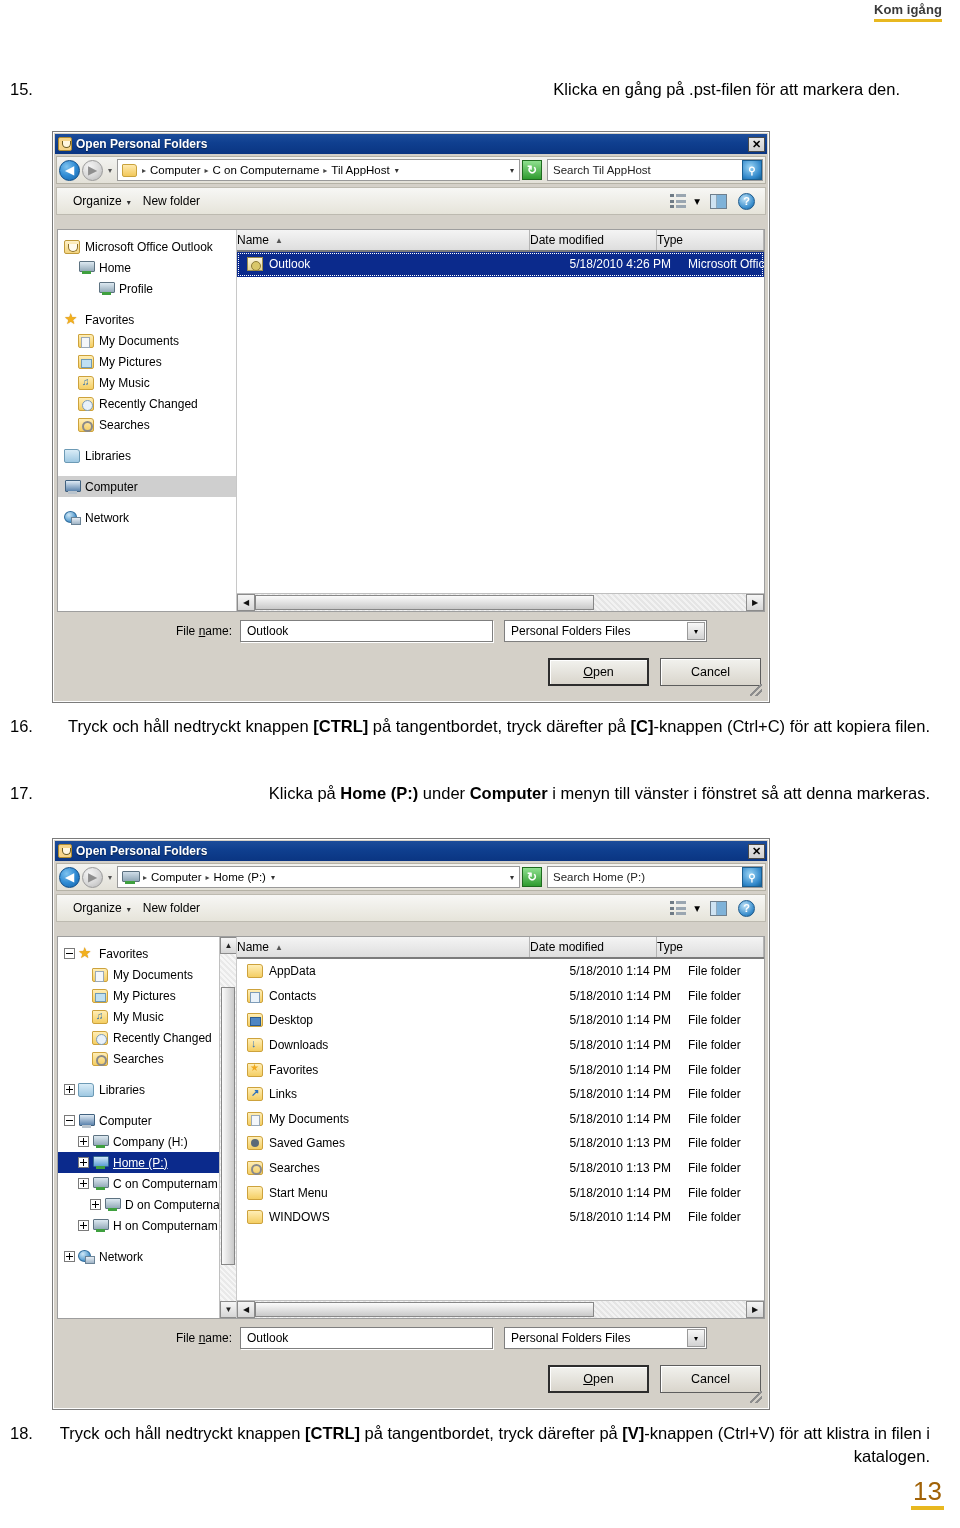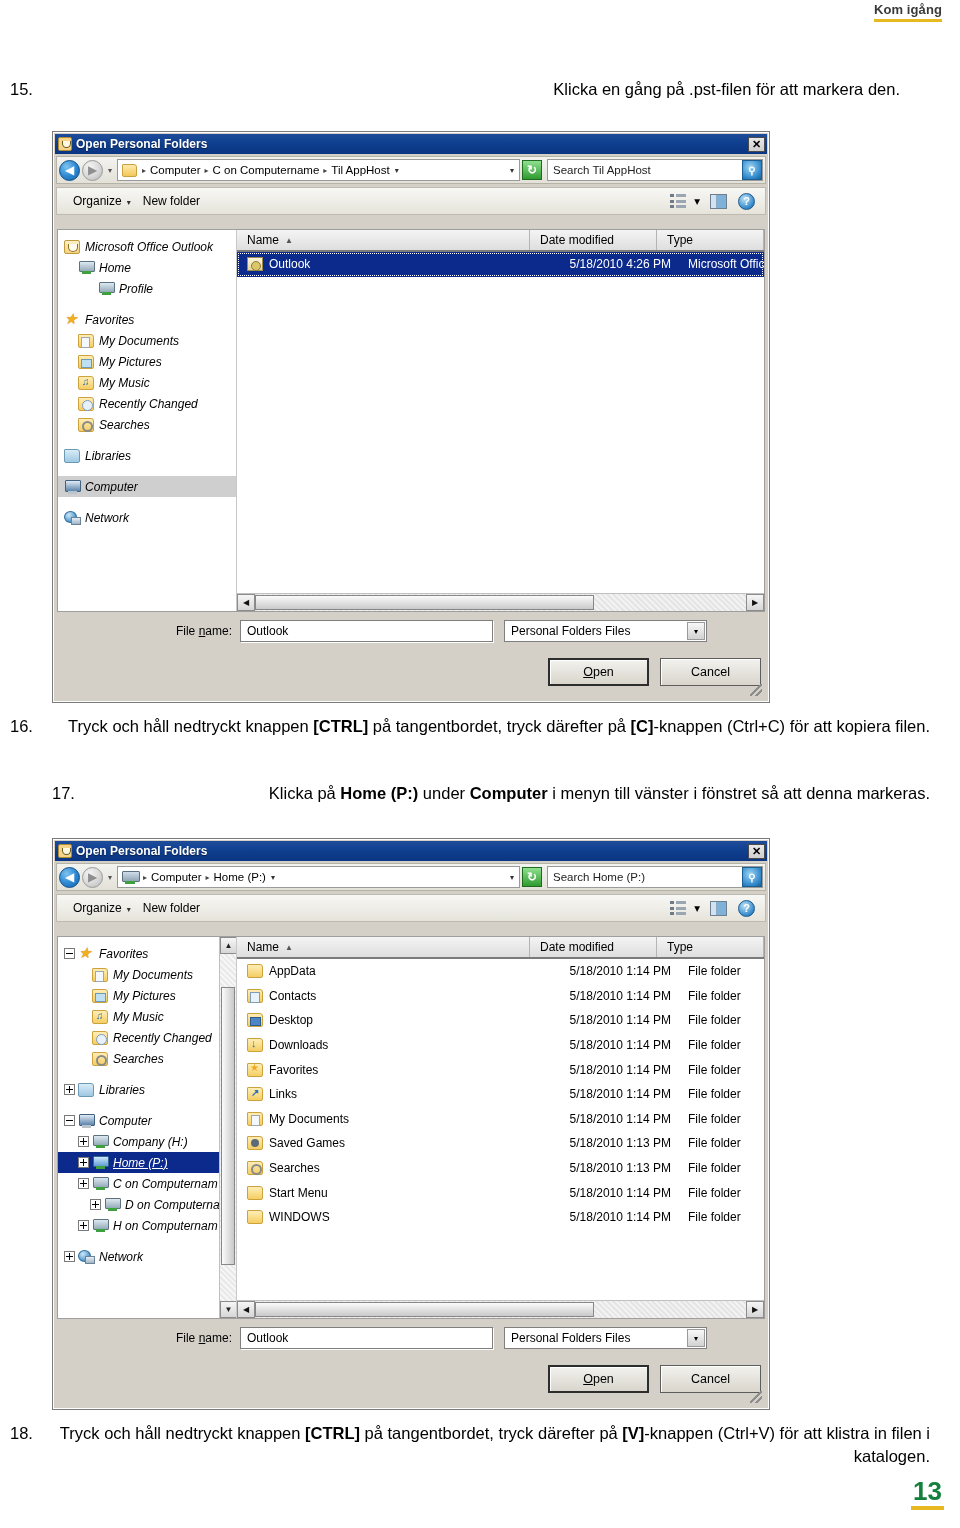--- a/index.html
+++ b/index.html
@@ -40,30 +40,30 @@
     width: 46px;
     flex: 0 0 46px;
     text-align: left;
     padding-left: 10px;
   }
   .step .txt { flex: 1 1 auto; text-align: right; }
   .step b { font-weight: bold; }
 
   #step15 { left: 0px; top: 78px; width: 900px; }
   #step16 { left: 0px; top: 715px; width: 930px; }
-  #step17 { left: 0px; top: 782px; width: 930px; padding-left: 42px; }
+  #step17 { left: 0px; top: 782px; width: 930px; }
   #step18 { left: 0px; top: 1422px; width: 930px; }
 
   
   .page-number {
     position: absolute;
     right: 16px; bottom: 18px;
     font-size: 26px;
-    font-weight: bold;
-    color: #15803d;
+    font-weight: normal;
+    color: #a16207;
     border-bottom: 4px solid #e8b820;
     padding: 0 2px 1px 2px;
     line-height: 1.05;
   }
 
   
   .dialog {
     position: absolute;
     background: #d4d0c8;
     border: 1px solid #7b7b7b;
@@ -288,21 +288,20 @@
     flex-direction: column;
   }
 
   .tree-row {
     display: flex; align-items: center;
     height: 21px;
     font-size: 12px;
     padding-left: 6px;
     white-space: nowrap;
     cursor: pointer;
-    font-style: italic;
   }
   .tree-row.selected {
     background: #cfcfcf;
   }
   .tree-row.selected-blue {
     background: #0b2a8c;
     color: #fff;
   }
   .tree-row.selected-blue .tlabel { text-decoration: underline; }
   .tree-spacer { height: 10px; }
@@ -386,21 +385,21 @@
     height: 22px;
     background: linear-gradient(to bottom,#f4f4f4,#dedede);
     border-bottom: 2px solid #7b7b7b;
     flex: 0 0 22px;
     align-items: center;
     font-size: 12px;
   }
   .list-head .col {
     height: 100%;
     display: flex; align-items: center;
-    padding-left: 10px;
+    padding-left: 0;
     border-right: 1px solid #b4b4b4;
     cursor: pointer;
     white-space: nowrap;
   }
   .col-name { flex: 0 0 293px; }
   .col-date { flex: 0 0 127px; }
   .col-type { flex: 1 1 auto; border-right: none; }
   .sortcaret { font-size: 8px; margin-left: 6px; color: #555; }
 
   .list-rows { flex: 1 1 auto; position: relative; overflow: hidden; }

